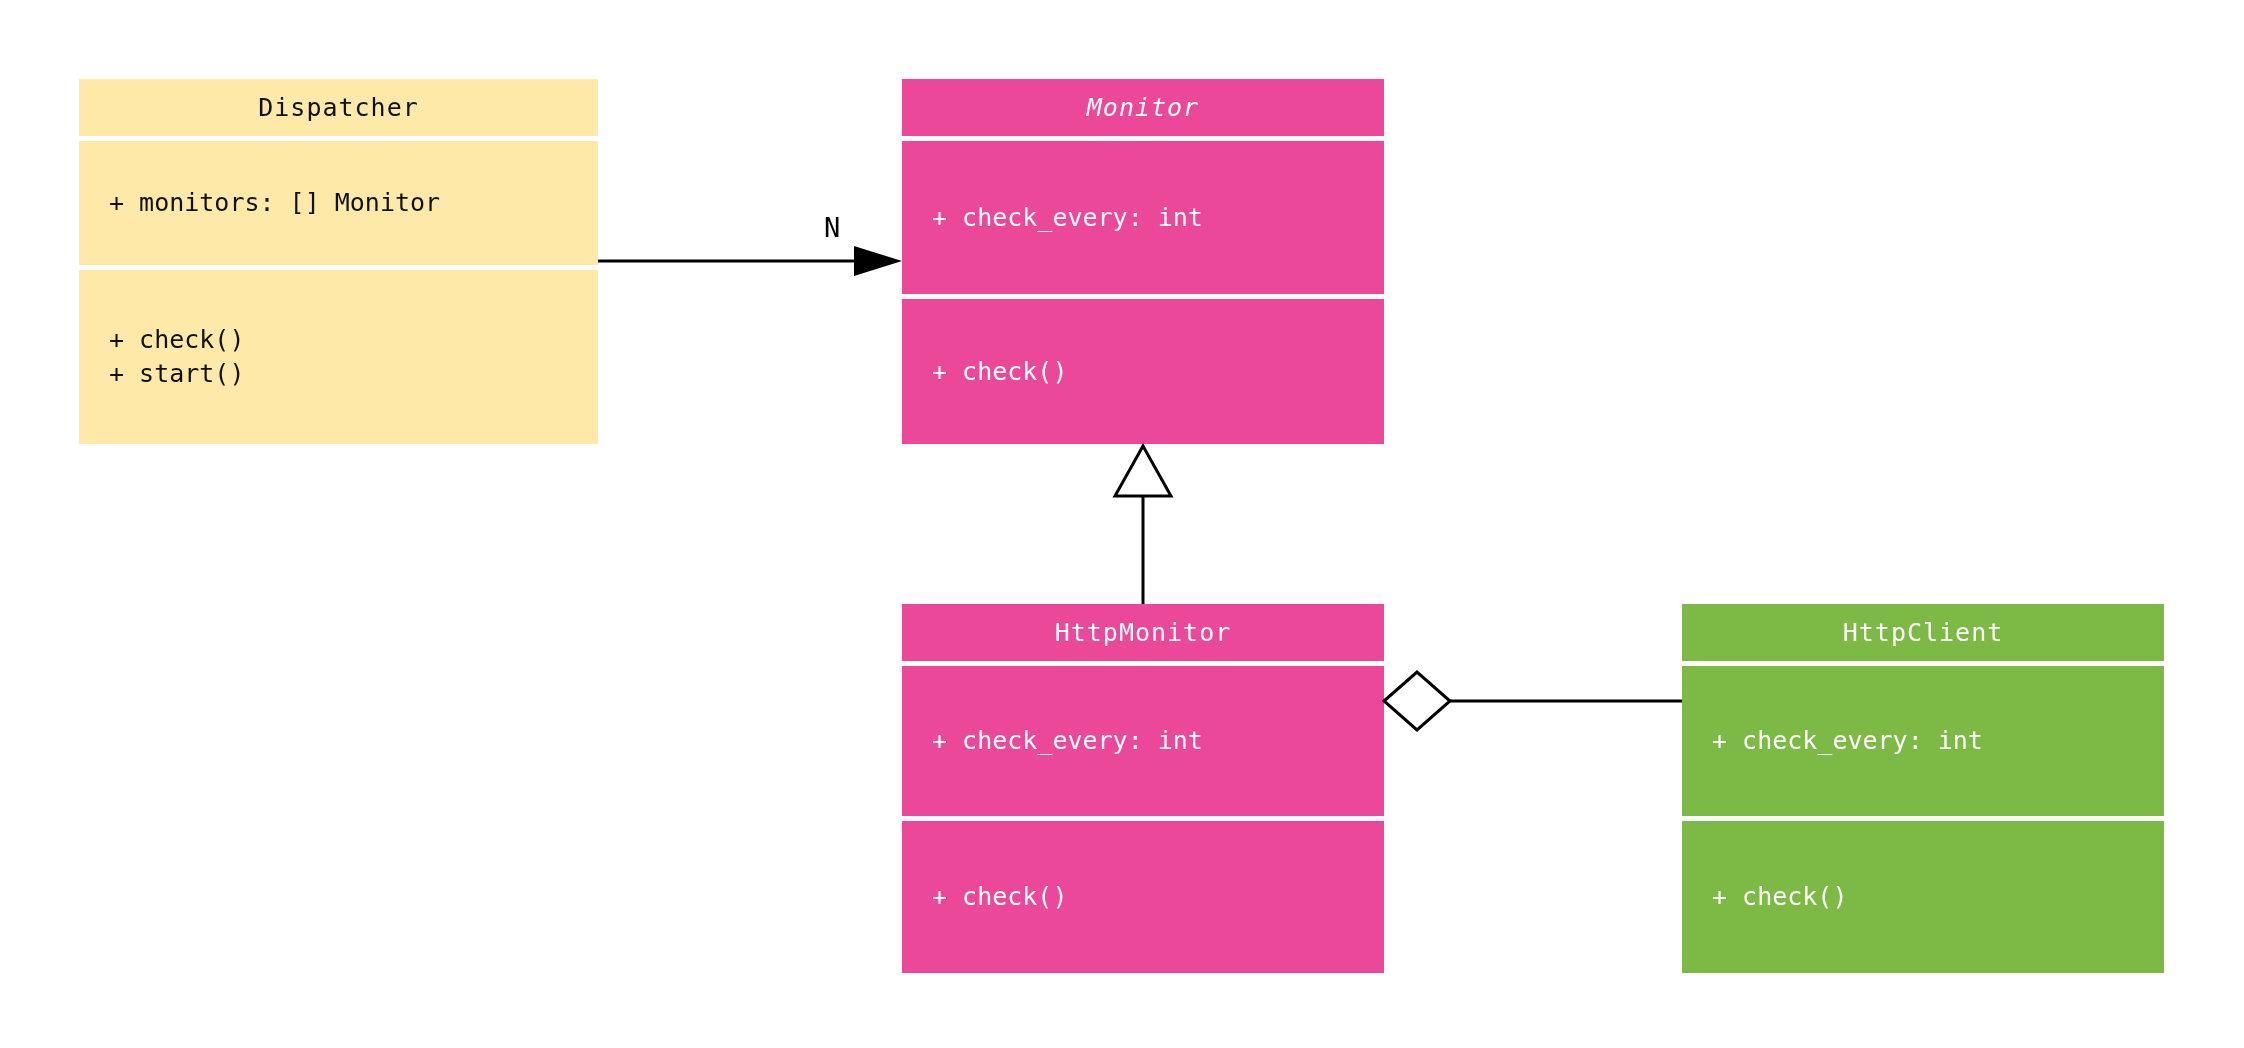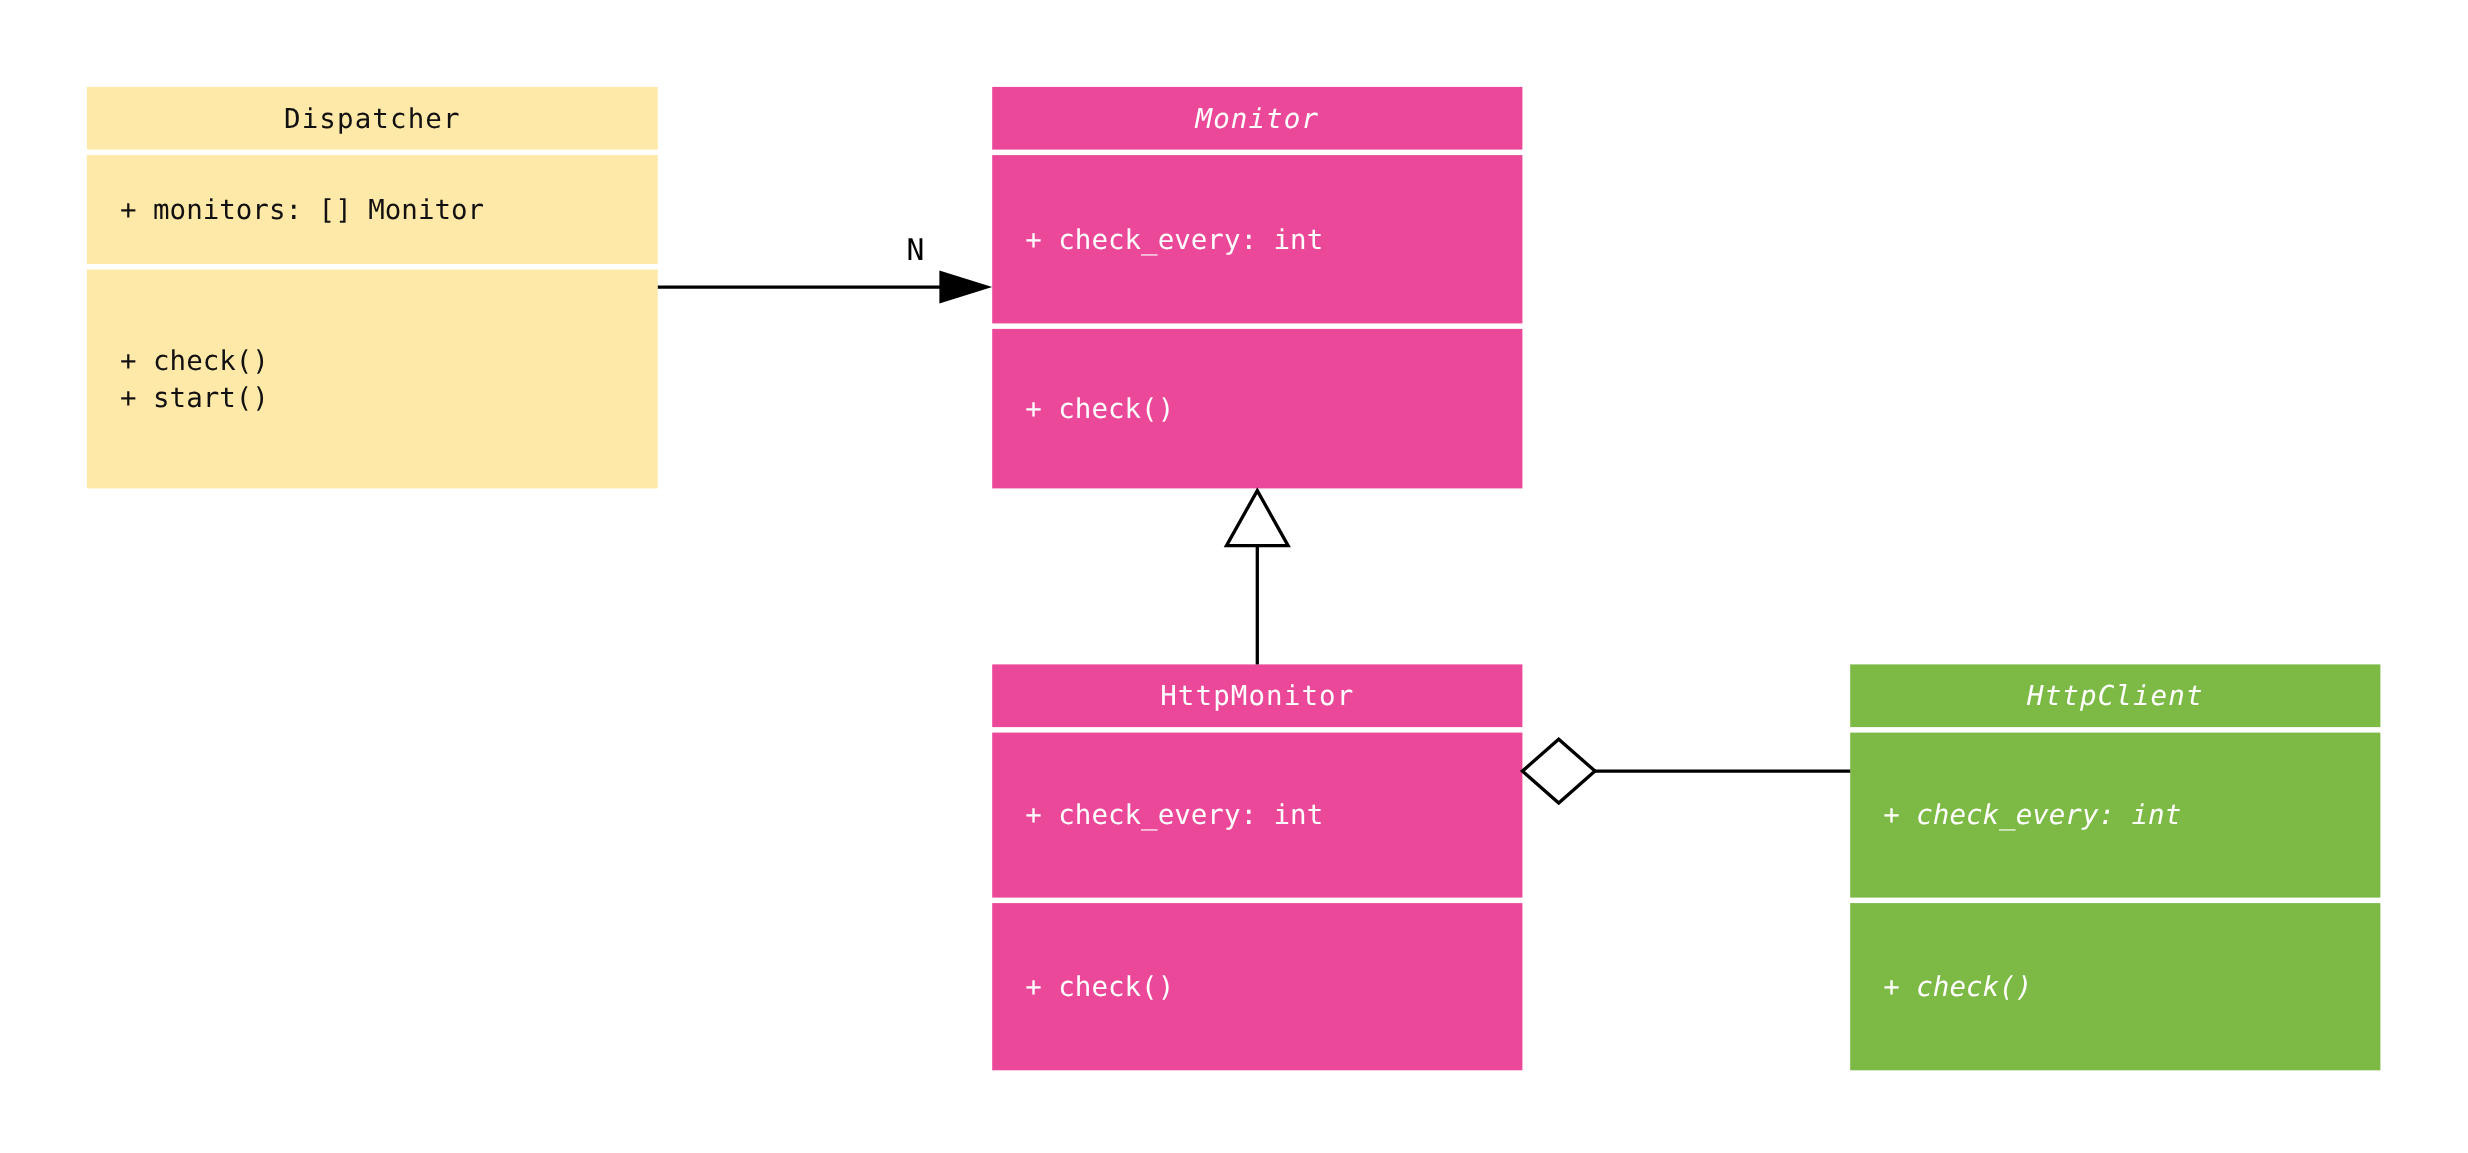--- a/index.html
+++ b/index.html
@@ -46,32 +46,32 @@
     white-space: pre;
   }
   
   .yellow { background: #FFE9A8; color: #111111; }
   .blue   { background: #ec4899; color: #ffffff; }
   .green  { background: #7CBA45; color: #ffffff; }
   .italic { font-style: italic; }
 
   
   .box-dispatcher  { left: 79px;   top: 79px;  width: 519px; height: 365px; }
-  .box-dispatcher .attrs   { height: 99px; }
+  .box-dispatcher .attrs   { height: 124px; }
   .box-dispatcher .methods { flex: 1; }
 
   .box-monitor     { left: 902px;  top: 79px;  width: 482px; height: 365px; }
   .box-monitor .attrs   { height: 153px; }
   .box-monitor .methods { flex: 1; }
 
   .box-httpmonitor { left: 902px;  top: 604px; width: 482px; height: 369px; }
   .box-httpmonitor .attrs   { height: 150px; }
   .box-httpmonitor .methods { flex: 1; }
 
-  .box-httpclient  { left: 1682px; top: 604px; width: 482px; height: 369px; font-style: italic; }
+  .box-httpclient  { left: 1682px; top: 604px; width: 482px; height: 369px; }
   .box-httpclient .attrs   { height: 150px; }
   .box-httpclient .methods { flex: 1; }
 
   svg.edges {
     position: absolute;
     left: 0;
     top: 0;
     pointer-events: none;
   }
   .multiplicity-label {

